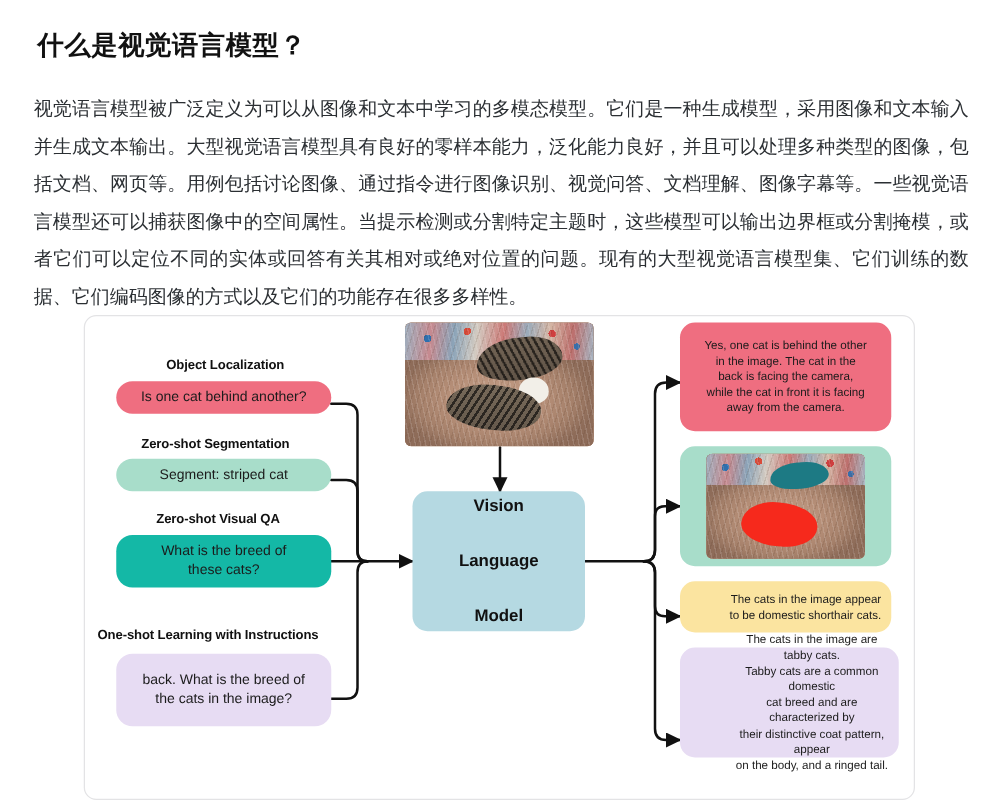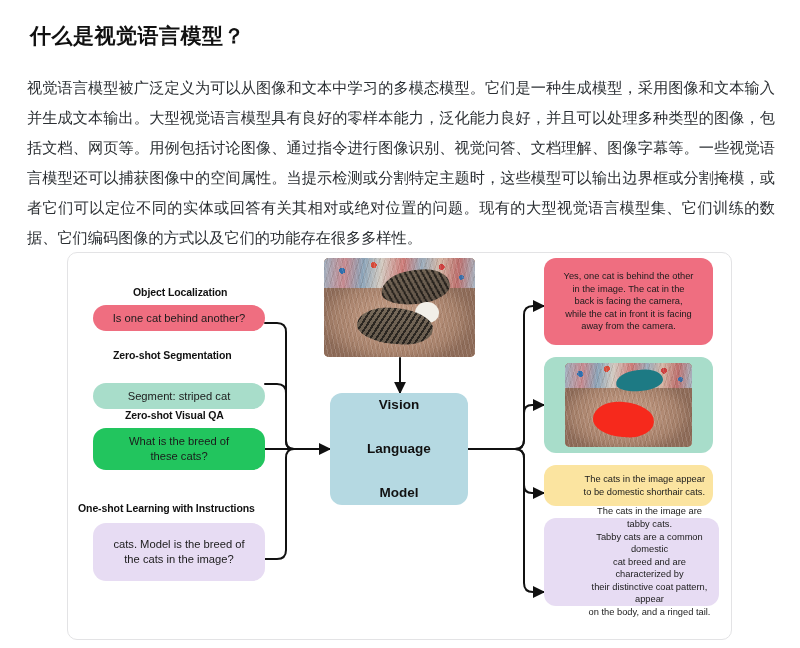--- a/index.html
+++ b/index.html
@@ -94,21 +94,21 @@
     justify-content: center;
     text-align: center;
     font-size: 11.2px;
     line-height: 15px;
     color: #1b1b1b;
     border-radius: 13px;
     padding: 5px 8px;
   }
   .bubble-pink   { background: #ef6e80; }
   .bubble-teal   { background: #a8ddca; }
-  .bubble-yellow { background: #22c55e; }
+  .bubble-yellow { background: #14b8a6; }
   .bubble-purple { background: #e7dcf3; }
 
   
   .out-bubble {
     position: absolute;
     display: flex;
     align-items: center;
     justify-content: center;
     text-align: center;
     font-size: 9.3px;
@@ -268,31 +268,31 @@
           <path d="M447,196 Q456,196 456,187 V160 Q456,152 464,152 H476" marker-end="url(#ah)"></path>
           <path d="M447,196 Q456,196 456,205 V232 Q456,240 464,240 H476" marker-end="url(#ah)"></path>
           <path d="M447,196 Q456,196 456,205 V330 Q456,339 465,339 H476" marker-end="url(#ah)"></path>
         </g>
       </svg>
 
       <div class="task-label" style="left:65px; top:33px;">Object Localization</div>
       <div class="bubble bubble-pink" style="left:25px; top:52px; width:172px; height:26px;">Is one cat behind another?</div>
 
       <div class="task-label" style="left:45px; top:96px;">Zero-shot Segmentation</div>
-      <div class="bubble bubble-teal" style="left:25px; top:114px; width:172px; height:26px;margin-top:16px;">Segment: striped cat</div>
+      <div class="bubble bubble-teal" style="left:25px; top:114px; width:172px; height:26px;">Segment: striped cat</div>
 
       <div class="task-label" style="left:57px; top:156px;">Zero-shot Visual QA</div>
       <div class="bubble bubble-yellow" style="left:25px; top:175px; width:172px; height:42px; flex-direction:column;">
         <span>What is the breed of</span>
         <span>these cats?</span>
       </div>
 
       <div class="task-label" style="left:10px; top:249px;">One-shot Learning with Instructions</div>
       <div class="bubble bubble-purple" style="left:25px; top:270px; width:172px; height:58px; flex-direction:column;">
-        <span>cats. Model is the breed of</span>
+        <span>back. What is the breed of</span>
         <span>the cats in the image?</span>
       </div>
 
       <div class="photo" style="left:256px; top:5px; width:151px; height:99px;">
         <div class="photo-inner">
           <div class="net-bg"></div>
           <div class="clutter"></div>
           <div class="clutter-dots"></div>
           <div class="net-strands"></div>
           <div class="cat-a"></div>

